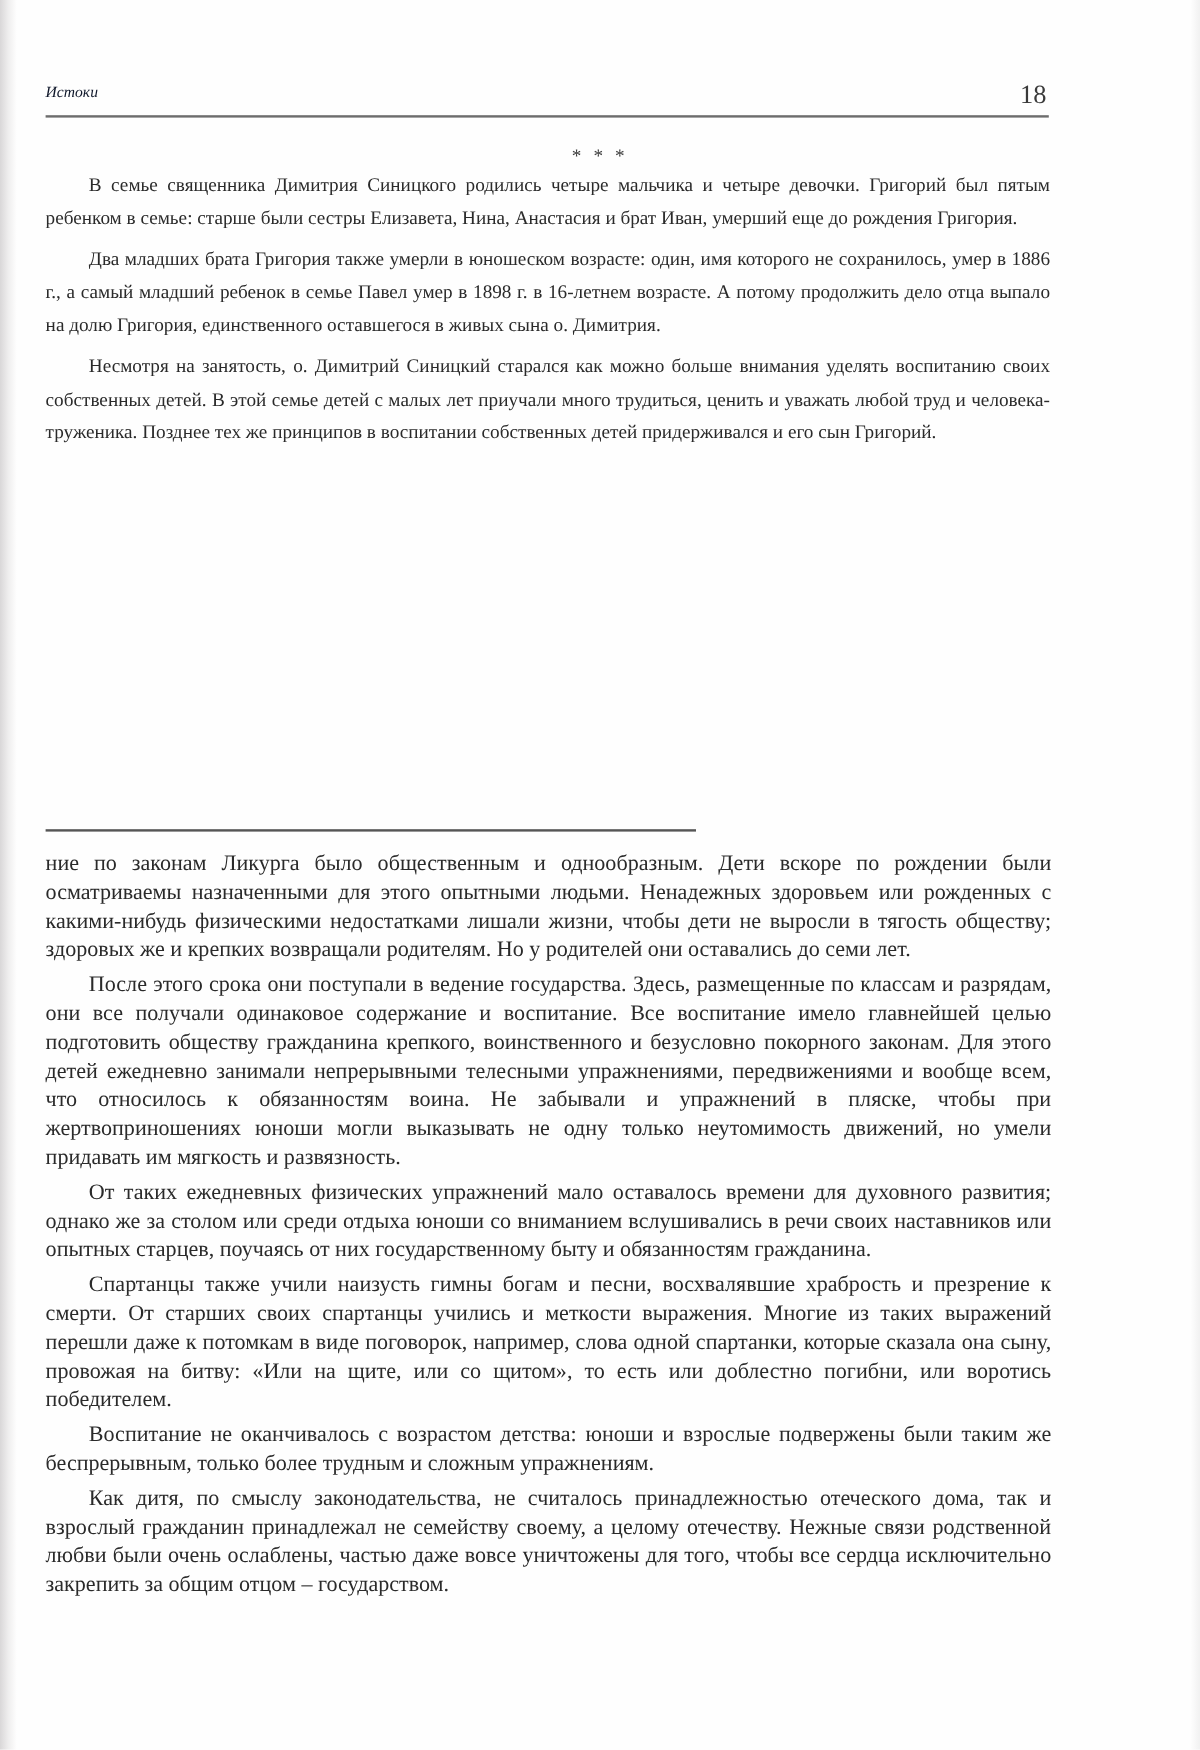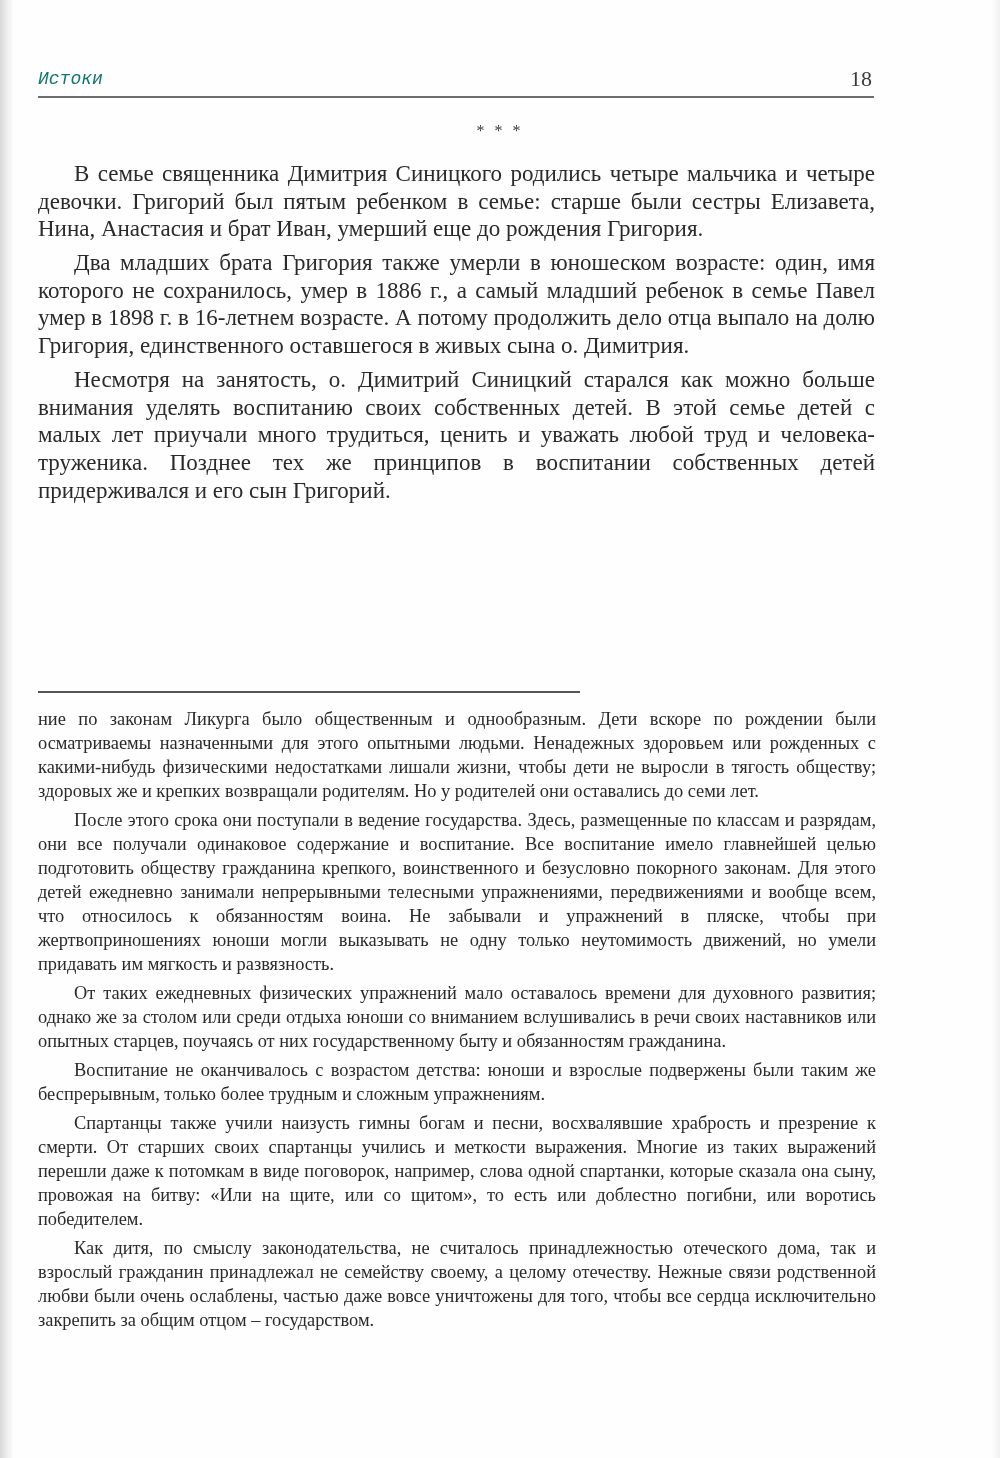--- a/index.html
+++ b/index.html
@@ -19,34 +19,34 @@
     .right-edge {
       position: absolute; right: 0; top: 0; bottom: 0; width: 8px;
       background: linear-gradient(to left, #f1f1f1, rgba(255,255,255,0));
     }
     .running-head {
       position: absolute; left: 38px; top: 66px; width: 836px; height: 30px;
       border-bottom: 2px solid #6d6d6d;
     }
     .running-head .title {
       position: absolute; left: 0; top: 3px;
-      font-style: italic; font-size: 18px; color: #0f766e; font-family: Liberation Mono, monospace;
+      font-style: italic; font-size: 13px; color: #0f172a;
     }
     .running-head .page-num {
       position: absolute; right: 2px; top: 0;
       font-size: 22px; color: #3a3a3a;
     }
     .section-break {
       position: absolute; left: 0; width: 1000px; top: 122px;
       text-align: center; font-size: 16px; letter-spacing: 3px; color: #3a3a3a;
       padding-left: 0px;
     }
     .main {
-      position: absolute; left: 38px; top: 160px; width: 837px;
-      font-size: 23px; line-height: 27.6px; text-align: justify;
+      position: absolute; left: 38px; top: 141px; width: 837px;
+      font-size: 16px; line-height: 27.6px; text-align: justify;
     }
     .main p { margin: 0 0 6.5px 0; text-indent: 36px; }
     .fn-rule {
       position: absolute; left: 38px; top: 691px; width: 542px; height: 0;
       border-top: 2px solid #555;
     }
     .footnote {
       position: absolute; left: 38px; top: 707px; width: 838px;
       font-size: 18.4px; line-height: 24px; text-align: justify;
     }
@@ -71,16 +71,16 @@
   <p>Два младших брата Григория также умерли в юношеском возрасте: один, имя которого не сохранилось, умер в 1886 г., а самый младший ребенок в семье Павел умер в 1898 г. в 16-летнем возрасте. А потому продолжить дело отца выпало на долю Григория, единственного оставшегося в живых сына о. Димитрия.</p>
   <p>Несмотря на занятость, о. Димитрий Синицкий старался как можно больше внимания уделять воспитанию своих собственных детей. В этой семье детей с малых лет приучали много трудиться, ценить и уважать любой труд и человека-труженика. Позднее тех же принципов в воспитании собственных детей придерживался и его сын Григорий.</p>
 </div>
 
 <div class="fn-rule"></div>
 
 <div class="footnote">
   <p class="cont">ние по законам Ликурга было общественным и однообразным. Дети вскоре по рождении были осматриваемы назначенными для этого опытными людьми. Ненадежных здоровьем или рожденных с какими-нибудь физическими недостатками лишали жизни, чтобы дети не выросли в тягость обществу; здоровых же и крепких возвращали родителям. Но у родителей они оставались до семи лет.</p>
   <p>После этого срока они поступали в ведение государства. Здесь, размещенные по классам и разрядам, они все получали одинаковое содержание и воспитание. Все воспитание имело главнейшей целью подготовить обществу гражданина крепкого, воинственного и безусловно покорного законам. Для этого детей ежедневно занимали непрерывными телесными упражнениями, передвижениями и вообще всем, что относилось к обязанностям воина. Не забывали и упражнений в пляске, чтобы при жертвоприношениях юноши могли выказывать не одну только неутомимость движений, но умели придавать им мягкость и развязность.</p>
   <p>От таких ежедневных физических упражнений мало оставалось времени для духовного развития; однако же за столом или среди отдыха юноши со вниманием вслушивались в речи своих наставников или опытных старцев, поучаясь от них государственному быту и обязанностям гражданина.</p>
+  <p>Спартанцы также учили наизусть гимны богам и песни, восхвалявшие храбрость и презрение к смерти. От старших своих спартанцы учились и меткости выражения. Многие из таких выражений перешли даже к потомкам в виде поговорок, например, слова одной спартанки, которые сказала она сыну, провожая на битву: «Или на щите, или со щитом», то есть или доблестно погибни, или воротись победителем.</p>
   <p>Воспитание не оканчивалось с возрастом детства: юноши и взрослые подвержены были таким же беспрерывным, только более трудным и сложным упражнениям.</p>
-  <p>Спартанцы также учили наизусть гимны богам и песни, восхвалявшие храбрость и презрение к смерти. От старших своих спартанцы учились и меткости выражения. Многие из таких выражений перешли даже к потомкам в виде поговорок, например, слова одной спартанки, которые сказала она сыну, провожая на битву: «Или на щите, или со щитом», то есть или доблестно погибни, или воротись победителем.</p>
   <p>Как дитя, по смыслу законодательства, не считалось принадлежностью отеческого дома, так и взрослый гражданин принадлежал не семейству своему, а целому отечеству. Нежные связи родственной любви были очень ослаблены, частью даже вовсе уничтожены для того, чтобы все сердца исключительно закрепить за общим отцом – государством.</p>
 </div>
 
 </body></html>

